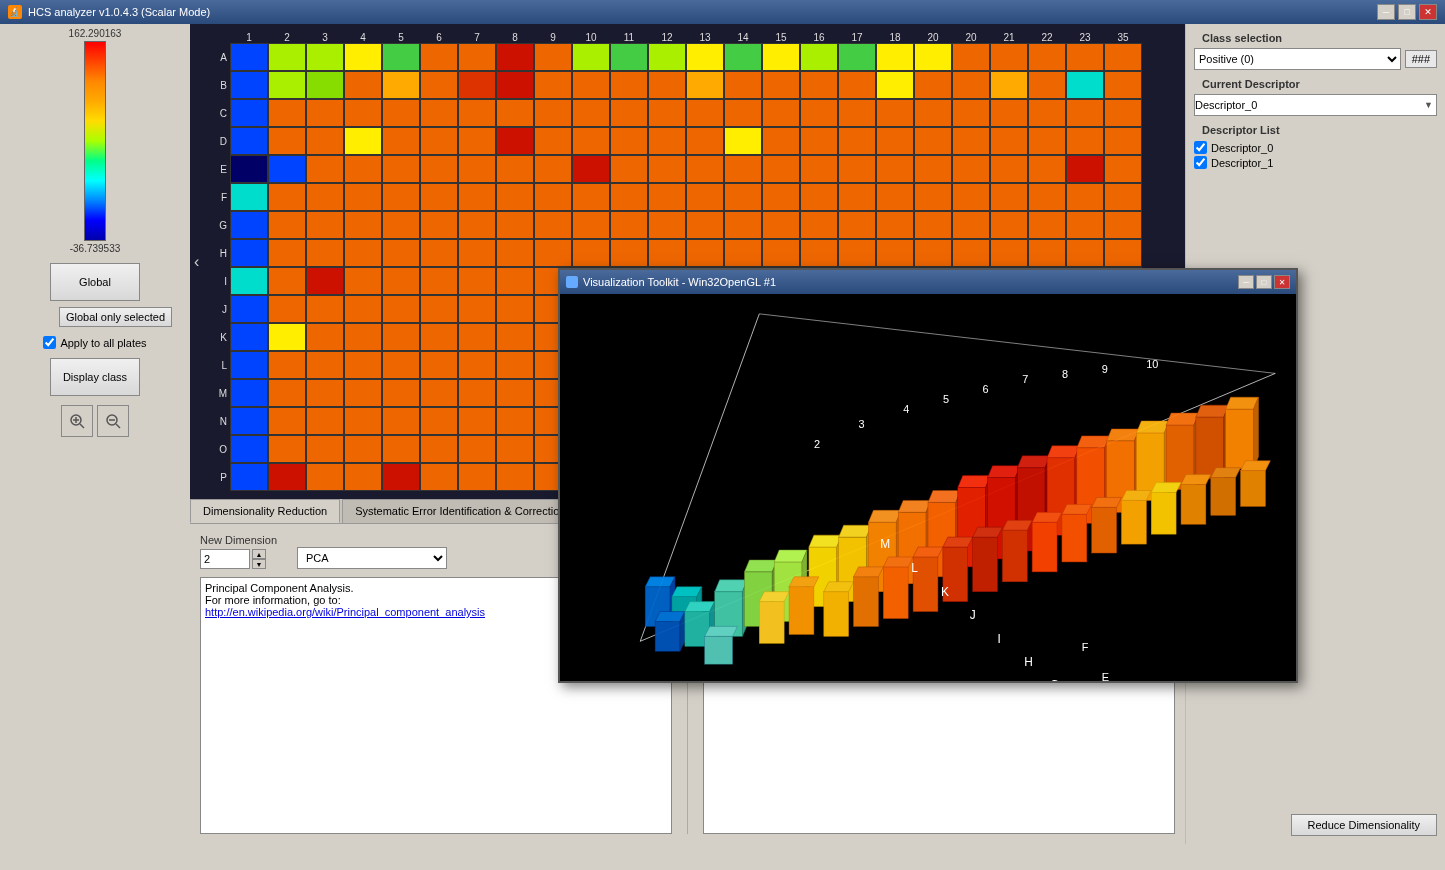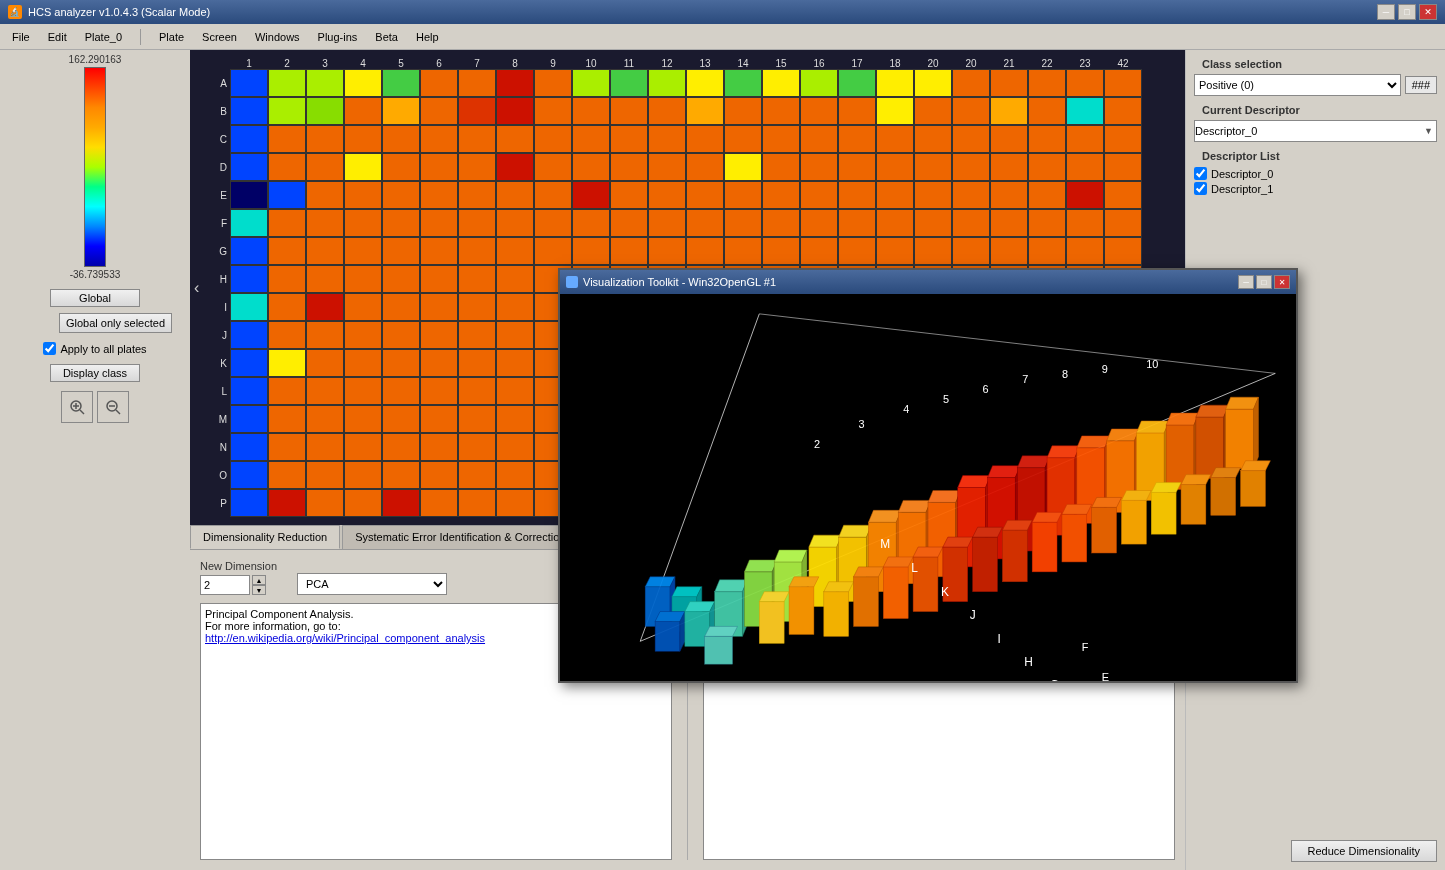--- a/index.html
+++ b/index.html
@@ -64,21 +64,21 @@
     .colorbar {
       width: 22px;
       height: 200px;
       background: linear-gradient(to bottom, #ff0000, #ff4400, #ff8800, #ffaa00, #ffdd00, #aaff00, #00ff88, #00ffff, #0088ff, #0000ff, #0000aa);
       border: 1px solid #666;
     }
 
     .btn {
       background: linear-gradient(to bottom, #f0f0f0, #d8d8d8);
       border: 1px solid #888;
-      padding: 2px 10px;
+      padding: 12px 10px;
       cursor: pointer;
       font-size: 11px;
       margin: 3px 0;
       min-width: 90px;
       text-align: center;
     }
 
     .checkbox-row {
       display: flex;
       align-items: center;
@@ -403,34 +403,20 @@
       <div class="title-bar-icon">🔬</div>
       <span>HCS analyzer v1.0.4.3 (Scalar Mode)</span>
     </div>
     <div class="title-bar-controls">
       <div class="title-btn">─</div>
       <div class="title-btn">□</div>
       <div class="title-btn" style="background:#cc3333;color:white;">✕</div>
     </div>
   </div>
 
-  <div class="menu-bar">
-    <div class="menu-item">File</div>
-    <div class="menu-item">Edit</div>
-    <div class="menu-item">Plate_0</div>
-    <div style="width:6px;"></div>
-    <div style="width:0;border-left:1px solid #999;height:16px;"></div>
-    <div style="width:6px;"></div>
-    <div class="menu-item">Plate</div>
-    <div class="menu-item">Screen</div>
-    <div class="menu-item">Windows</div>
-    <div class="menu-item">Plug-ins</div>
-    <div class="menu-item">Beta</div>
-    <div class="menu-item">Help</div>
-  </div>
 
   <div class="main-container" style="position:relative;">
 
     <div class="left-panel">
       <div class="colorbar-container">
         <div class="colorbar-max">162.290163</div>
         <div class="colorbar"></div>
         <div class="colorbar-min">-36.739533</div>
       </div>
 
@@ -485,21 +471,21 @@
               <div class="plate-col-header">14</div>
               <div class="plate-col-header">15</div>
               <div class="plate-col-header">16</div>
               <div class="plate-col-header">17</div>
               <div class="plate-col-header">18</div>
               <div class="plate-col-header">20</div>
               <div class="plate-col-header">20</div>
               <div class="plate-col-header">21</div>
               <div class="plate-col-header">22</div>
               <div class="plate-col-header">23</div>
-              <div class="plate-col-header">42</div>
+              <div class="plate-col-header">35</div>
             </div>
           <div id="plate-rows-container">
               <div class="plate-row">
                 <div class="plate-row-header">A</div>
                 <div class="plate-cell c-blue"></div>
                 <div class="plate-cell c-yellow-green"></div>
                 <div class="plate-cell c-yellow-green"></div>
                 <div class="plate-cell c-yellow"></div>
                 <div class="plate-cell c-green"></div>
                 <div class="plate-cell c-orange"></div>

